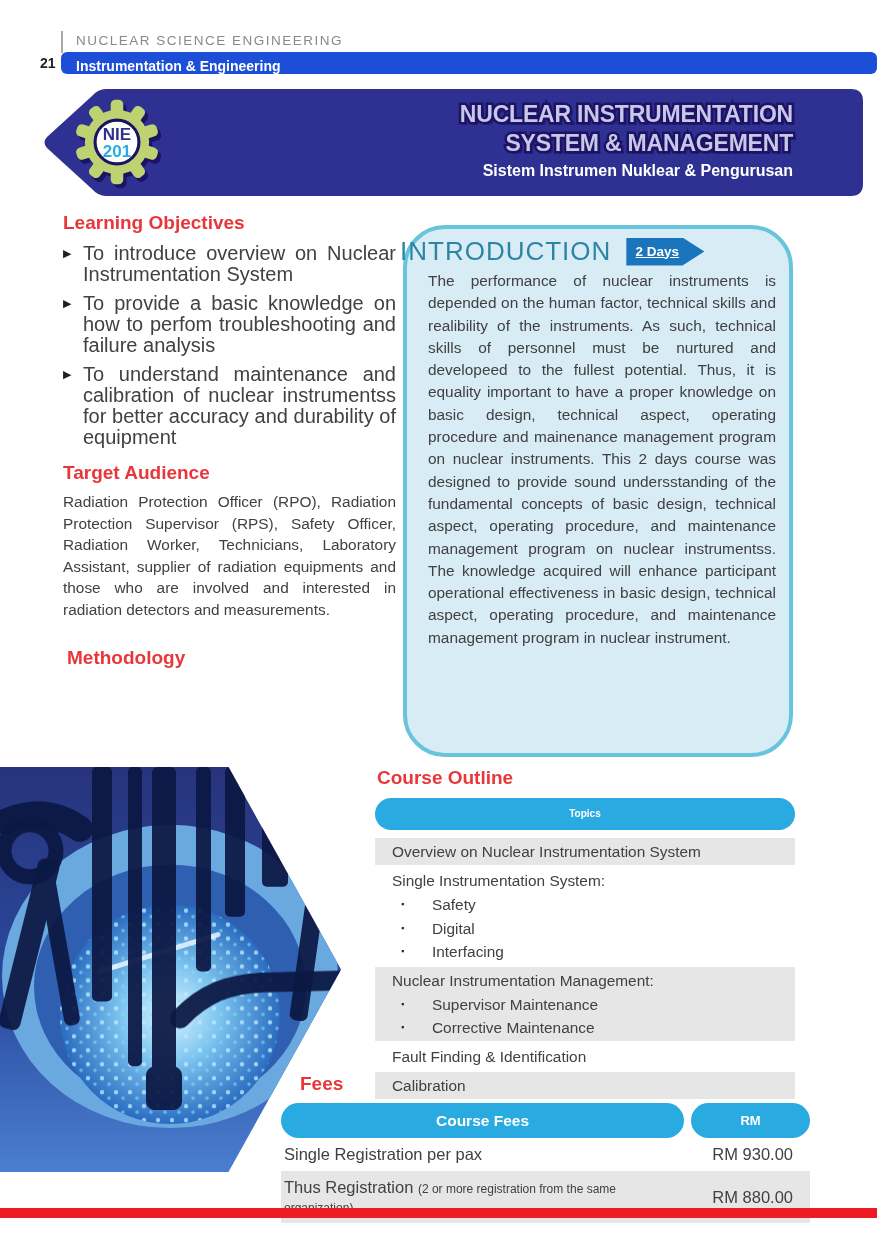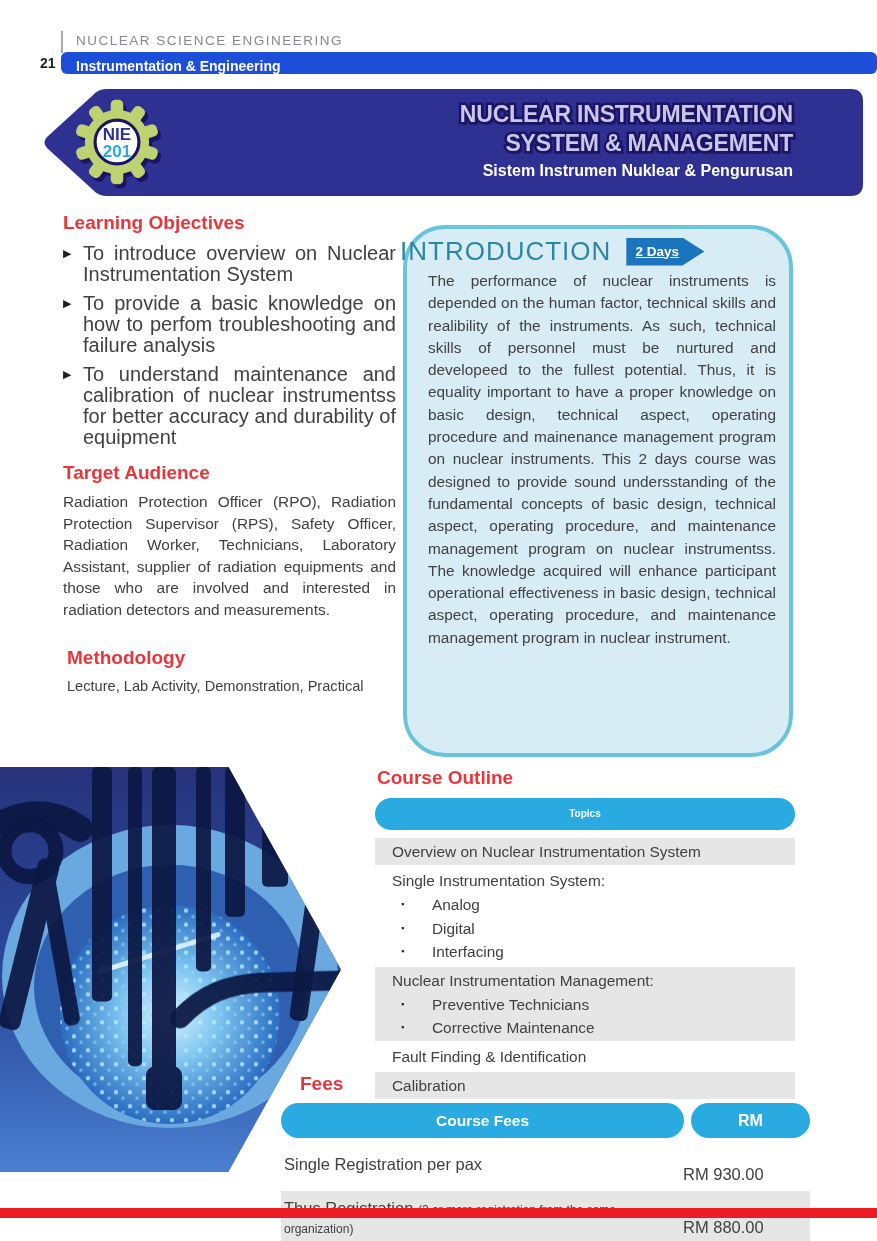--- a/index.html
+++ b/index.html
@@ -66,26 +66,26 @@
   .t-group.striped { background:#e6e6e6; }
   .t-row { padding:2px 6px 2px 17px; font-size:15.4px; line-height:21px; }
   .t-sub { display:flex; padding:1px 0 1px 26px; font-size:15.4px; line-height:21.5px; }
   .sq { width:31px; font-size:9px; line-height:21px; color:#231f20; }
 
   
   .fees { position:absolute; left:281px; top:1073px; width:529px; }
   .fees-h { margin-left:19px; }
   .fees-header { display:flex; gap:7px; margin-top:8px; }
   .fee-pill { width:403px; height:35px; line-height:35px; border-radius:17.5px; font-size:15.5px; }
-  .rm-pill { flex:1; height:35px; line-height:35px; border-radius:17.5px; font-size:16px; }
+  .rm-pill { flex:1; height:35px; line-height:35px; border-radius:17.5px; font-size:13px; }
   .fee-row { display:flex; align-items:center; padding:7px 17px 7px 3px; }
   .fee-row.striped { background:#e6e6e6; }
   .fee-label { flex:1; font-size:16.5px; }
   .fee-note { font-size:12px; }
-  .fee-price { min-width:110px; font-size:16.5px;margin-top:20px; }
+  .fee-price { min-width:110px; text-align:right; font-size:16.5px; }
 
   
   .bottom-bar { position:absolute; left:0; right:0; top:1208px; height:10px; background:#ed1c24; }
 </style>
 </head>
 <body>
 
 <div class="page">
 
   <div class="pagenum">21</div>
@@ -194,21 +194,20 @@
     </div>
     <div class="obj">
       <span class="tri">▶</span>
       <span class="obj-text">To understand maintenance and calibration of nuclear instrumentss for better accuracy and durability of equipment</span>
     </div>
 
     <h2 class="red ta-head">Target Audience</h2>
     <p class="ta-text">Radiation Protection Officer (RPO), Radiation Protection Supervisor (RPS), Safety Officer, Radiation Worker, Technicians, Laboratory Assistant, supplier of radiation equipments and those who are involved and interested in radiation detectors and measurements.</p>
 
     <h2 class="red meth-head">Methodology</h2>
-    <p class="meth-text">Lecture, Lab Activity, Demonstration, Practical</p>
   </div>
 
   <div class="intro-box">
     <div class="intro-head-row">
       <span class="intro-heading">INTRODUCTION</span>
       <span class="day-badge">2 Days</span>
     </div>
     <p class="intro-body">The performance of nuclear instruments is depended on the human factor, technical skills and realibility of the instruments. As such, technical skills of personnel must be nurtured and developeed to the fullest potential. Thus, it is equality important to have a proper knowledge on basic design, technical aspect, operating procedure and mainenance management program on nuclear instruments. This 2 days course was designed to provide sound undersstanding of the fundamental concepts of basic design, technical aspect, operating procedure, and maintenance management program on nuclear instrumentss. The knowledge acquired will enhance participant operational effectiveness in basic design, technical aspect, operating procedure, and maintenance management program in nuclear instrument.</p>
   </div>
 
@@ -260,37 +259,37 @@
     <div class="t-table">
 
       <div class="t-group striped">
         <div class="t-row">Overview on Nuclear Instrumentation System</div>
       </div>
 
       <div class="t-group">
         <div class="t-row">Single Instrumentation System:</div>
         <div class="t-sub">
           <span class="sq">▪</span>
-          <span>Analog</span>
+          <span>Safety</span>
         </div>
         <div class="t-sub">
           <span class="sq">▪</span>
           <span>Digital</span>
         </div>
         <div class="t-sub">
           <span class="sq">▪</span>
           <span>Interfacing</span>
         </div>
       </div>
 
       <div class="t-group striped">
         <div class="t-row">Nuclear Instrumentation Management:</div>
         <div class="t-sub">
           <span class="sq">▪</span>
-          <span>Preventive Technicians</span>
+          <span>Supervisor Maintenance</span>
         </div>
         <div class="t-sub">
           <span class="sq">▪</span>
           <span>Corrective Maintenance</span>
         </div>
       </div>
 
       <div class="t-group">
         <div class="t-row">Fault Finding &amp; Identification</div>
       </div>

